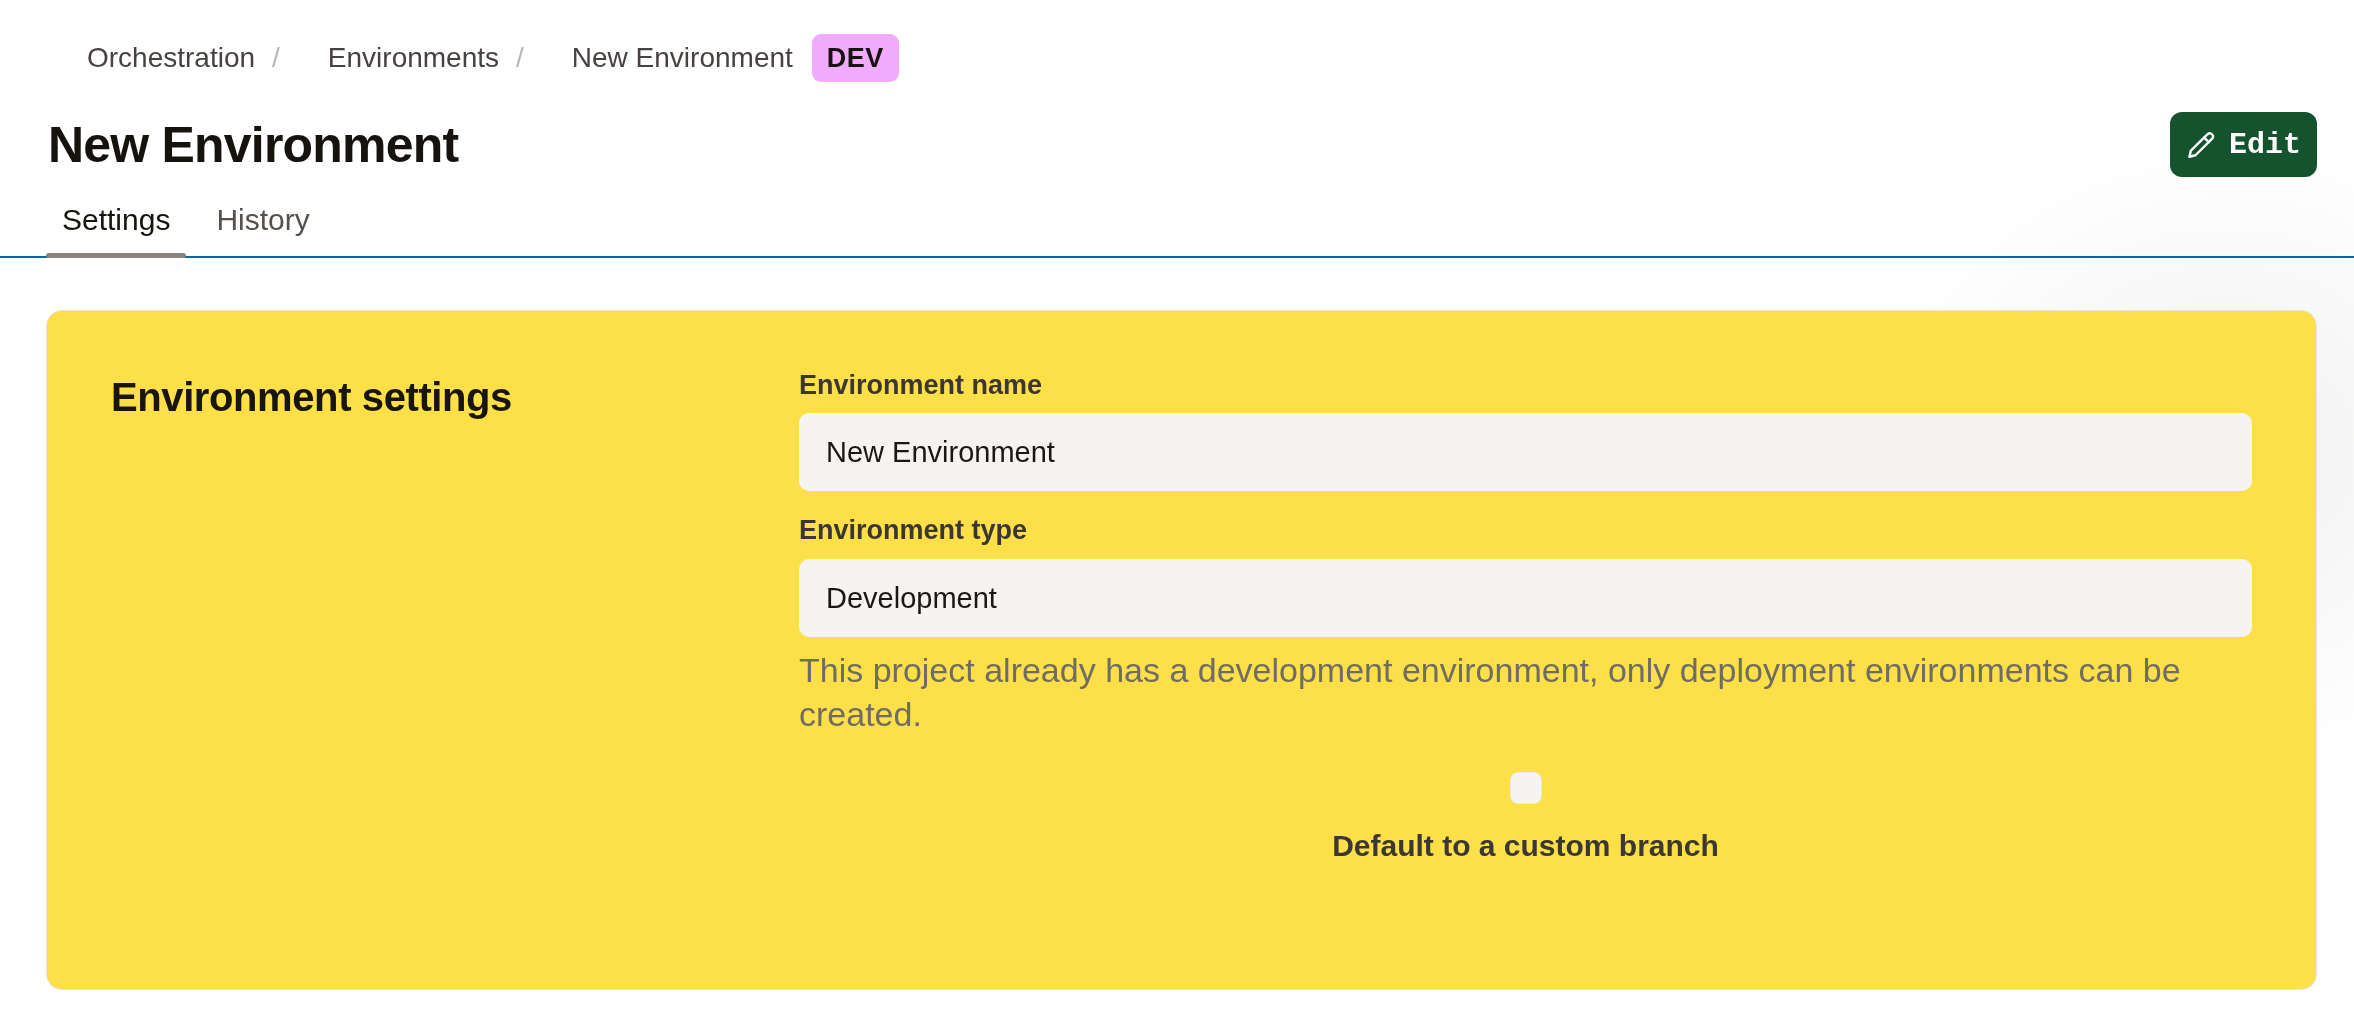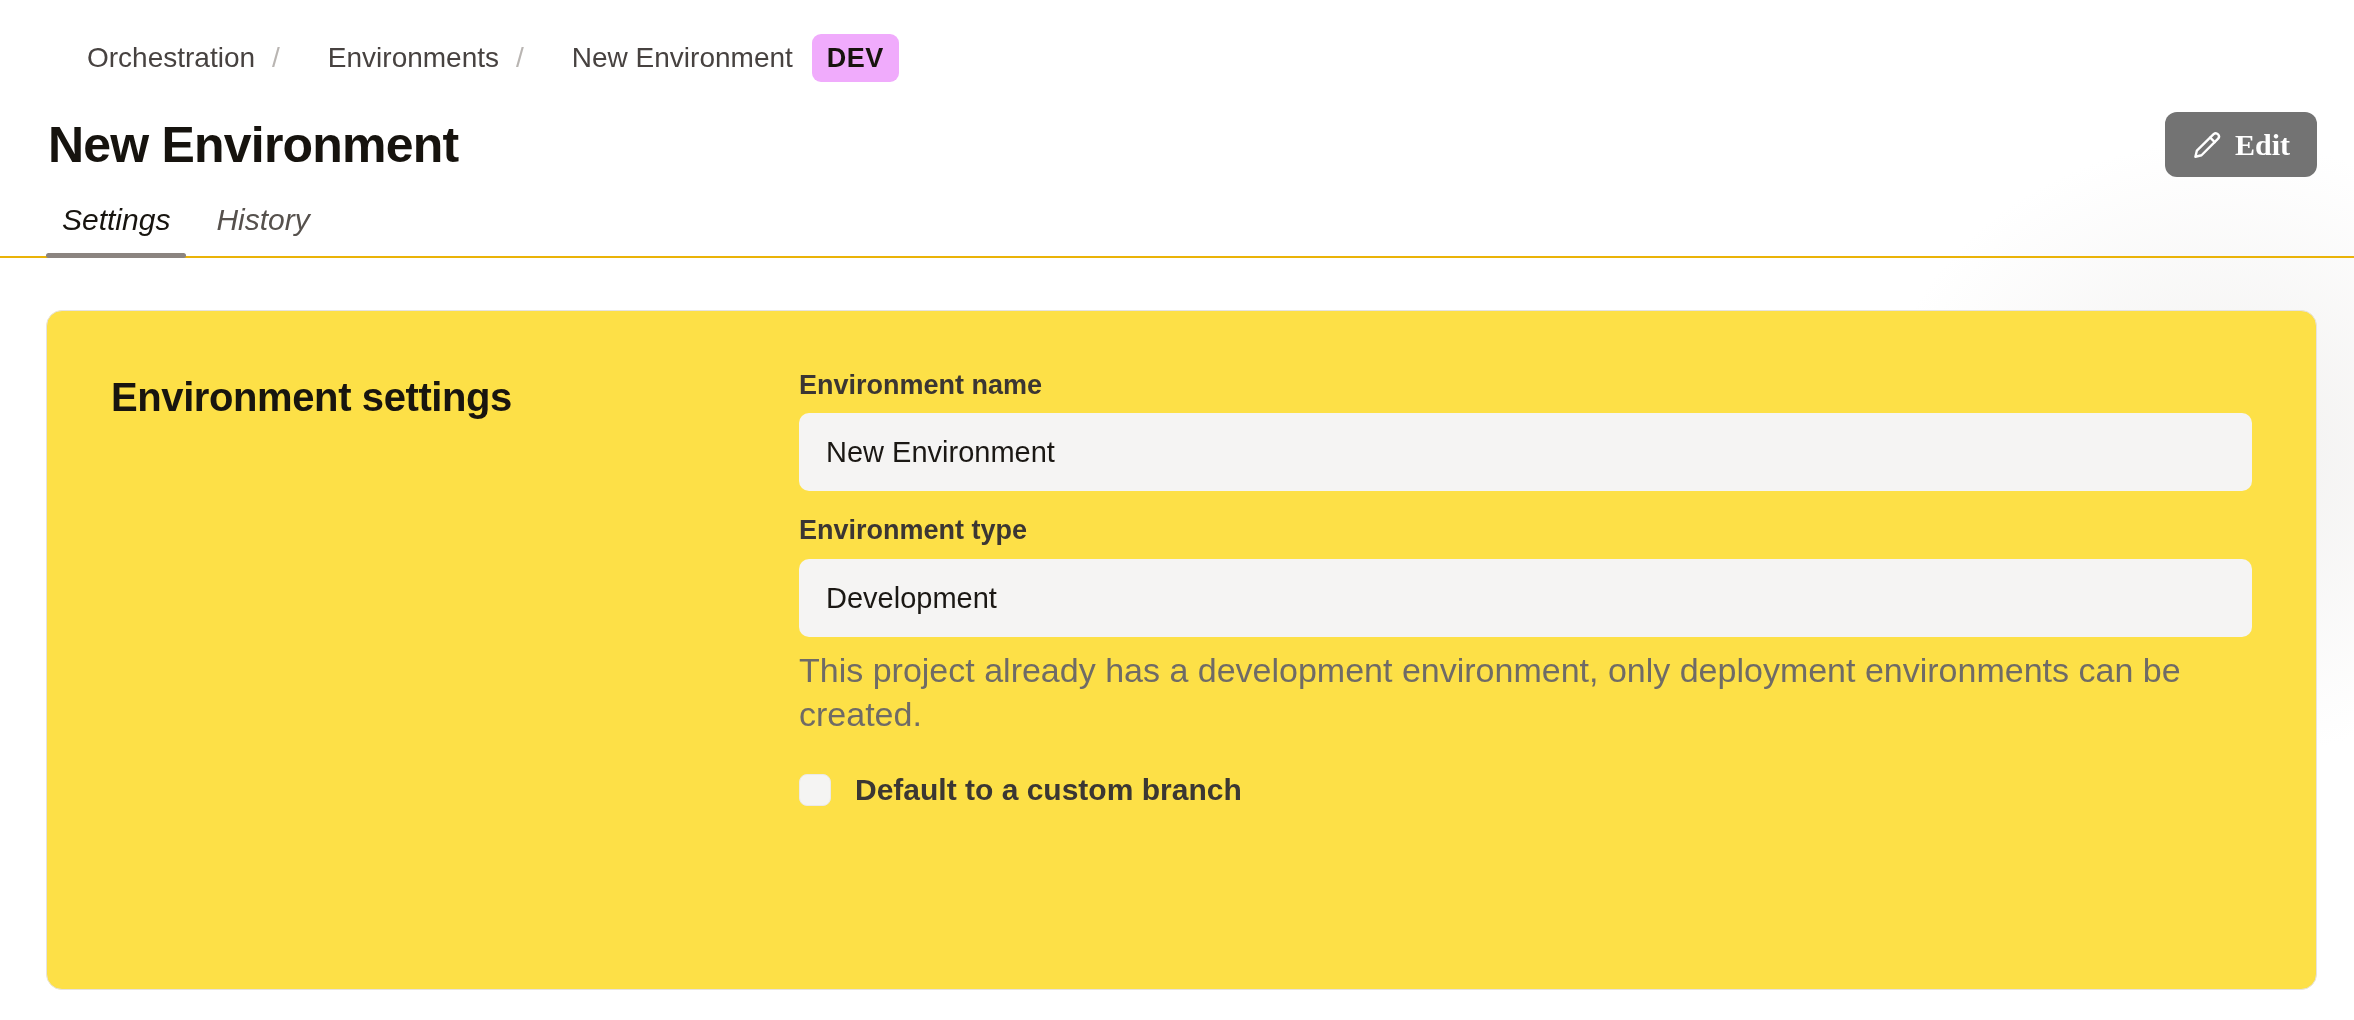--- a/index.html
+++ b/index.html
@@ -22,30 +22,30 @@
   .badge {
     margin-left: 2px; background: #f0abfc; color: #17130e;
     font-size: 27px; font-weight: 600; line-height: 1;
     padding: 11px 15px 10px; border-radius: 9px; letter-spacing: 0.5px;
   }
 
   
   .title-row { display: flex; align-items: center; justify-content: space-between; margin-top: 30px; height: 65px; }
   .page-title { font-size: 50px; font-weight: 700; letter-spacing: -0.8px; color: #16130e; padding-left: 2px; }
   .edit-btn {
-    display: flex; align-items: center; gap: 13px; height: 65px; padding: 0 27px;
-    background: #737373; color: #ffffff; border: none; border-radius: 12px;
-    font-family: Liberation Serif, serif; font-size: 30px; font-weight: 600; cursor: pointer;
+    display: flex; align-items: center; gap: 13px; height: 65px; padding: 0 16px;
+    background: #14532d; color: #ffffff; border: none; border-radius: 12px;
+    font-family: Liberation Mono, monospace; font-size: 30px; font-weight: 600; cursor: pointer;
   }
   .edit-btn svg { width: 30px; height: 30px; display: block; }
 
   
   .tabs-wrap {
     margin: 11px -37px 0 -46px; padding: 0 37px 0 46px;
-    border-bottom: 2px solid #eab308; display: flex; font-style: italic;
+    border-bottom: 2px solid #0369a1; display: flex;
   }
   .tab {
     position: relative; padding: 13px 16px 17px; font-size: 30px; line-height: 1.25;
     color: #56514d; cursor: pointer;
   }
   .tab.active { color: #17140f; font-weight: 500; }
   .tab.active::after {
     content: ""; position: absolute; left: 0; right: 0; bottom: -2px; height: 5px;
     background: #8b8480; border-radius: 3px;
   }
@@ -75,21 +75,21 @@
   .field-group.gap-lg { margin-bottom: 31px; }
   .field-group.gap-xl { margin-bottom: 37px; }
 
   .help-icon {
     width: 28px; height: 28px; border: 2px solid #5a5551; border-radius: 50%;
     display: inline-flex; align-items: center; justify-content: center;
     font-size: 18px; font-weight: 600; color: #5a5551; cursor: pointer; flex: 0 0 auto;
     margin-left: 2px;
   }
 
-  .checkbox-row { display: flex; align-items: center; gap: 24px; margin-top: 36px; }
+  .checkbox-row { display: flex; align-items: center; gap: 24px; margin-top: 36px; flex-direction: column; }
   .checkbox {
     width: 32px; height: 32px; background: #f5f4f3; border: 1px solid #ebe9e7;
     border-radius: 8px; cursor: pointer; flex: 0 0 auto;
   }
   .checkbox-label { font-size: 30px; font-weight: 600; color: #3b3733; cursor: pointer; line-height: 1.2; }
 </style>
 </head>
 <body>
 
 <div class="glow"></div>

